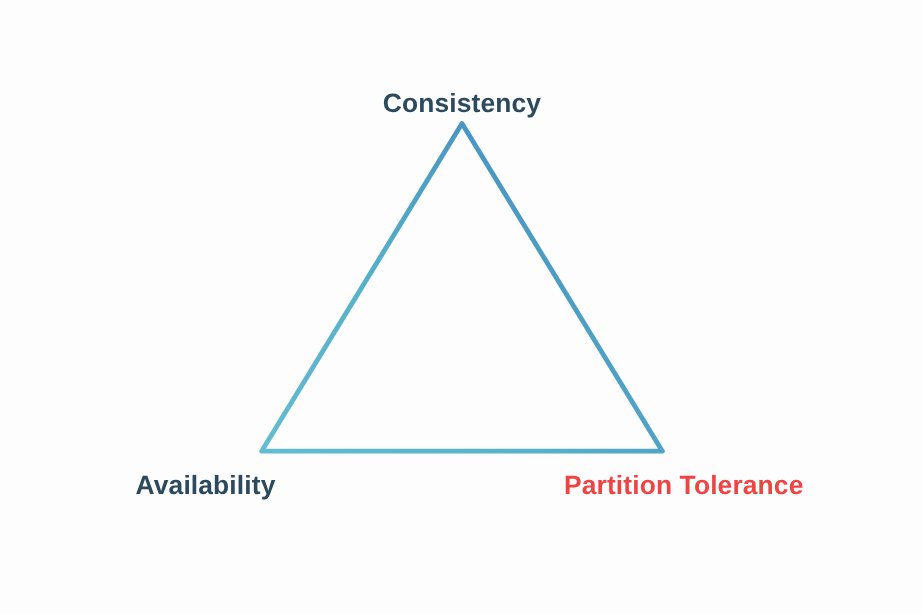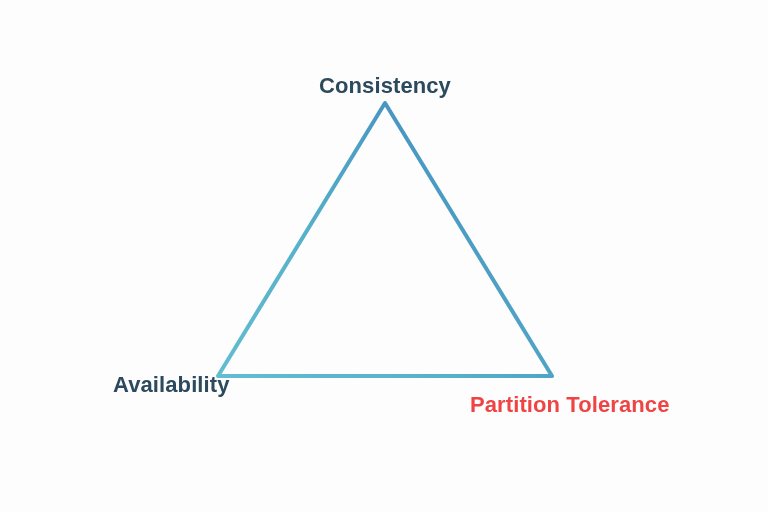--- a/index.html
+++ b/index.html
@@ -37,21 +37,21 @@
     white-space: nowrap;
     line-height: 1;
   }
   #label-consistency {
     left: 385px;
     top: 75px;
     transform: translateX(-50%);
   }
   #label-availability {
     left: 113px;
-    top: 374px;
+    top: 394px;
     text-align: center;
   }
   #label-partition-tolerance {
     left: 470px;
     top: 394px;
   }
 </style>
 </head>
 <body>
 

